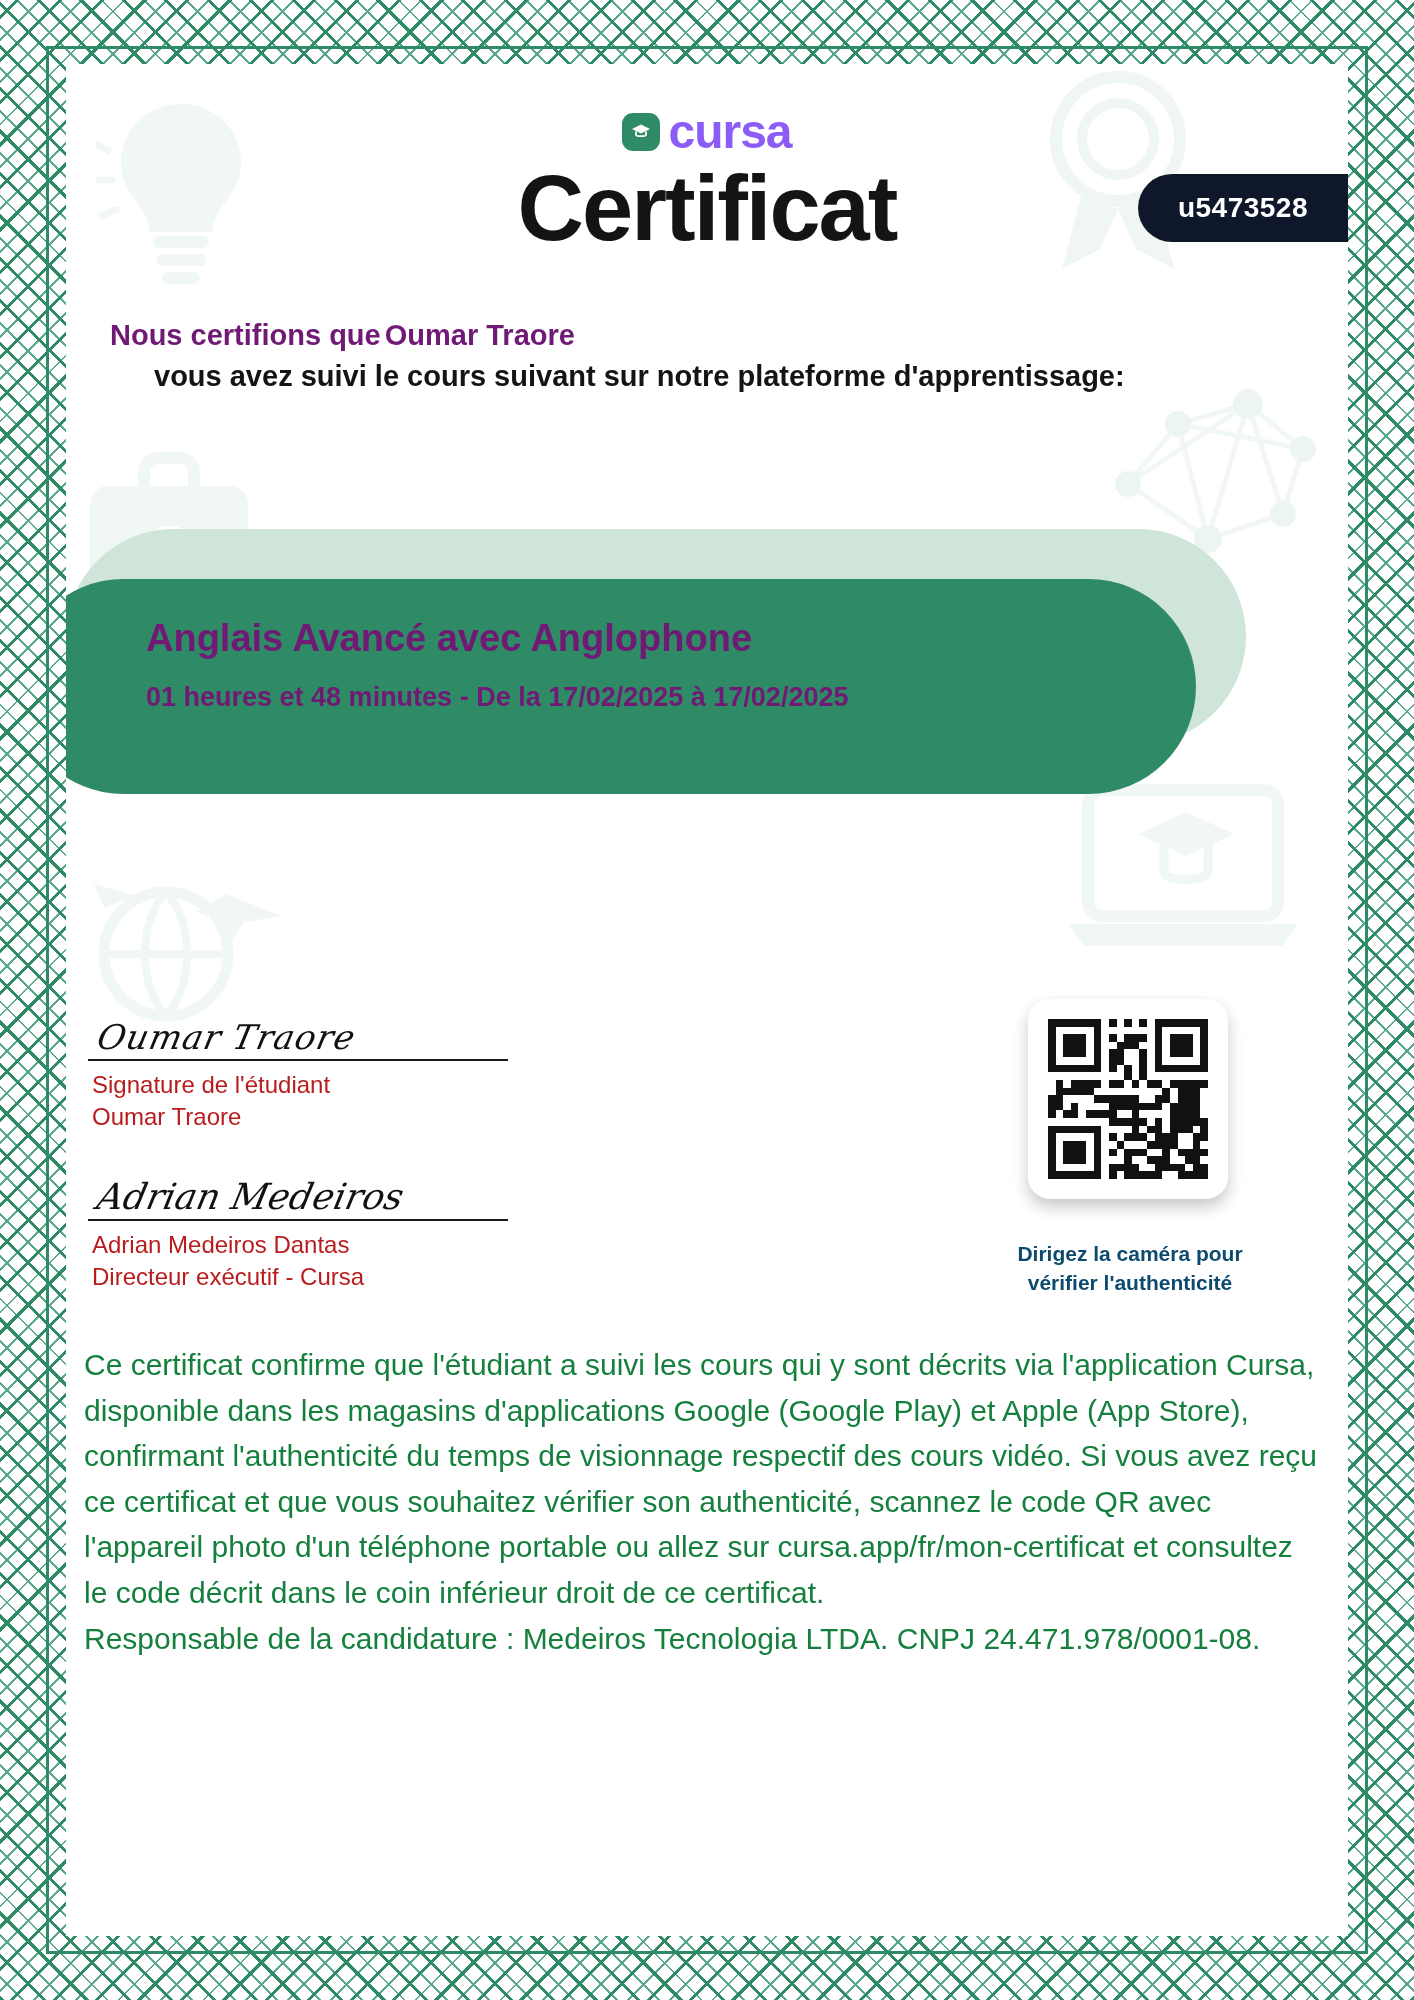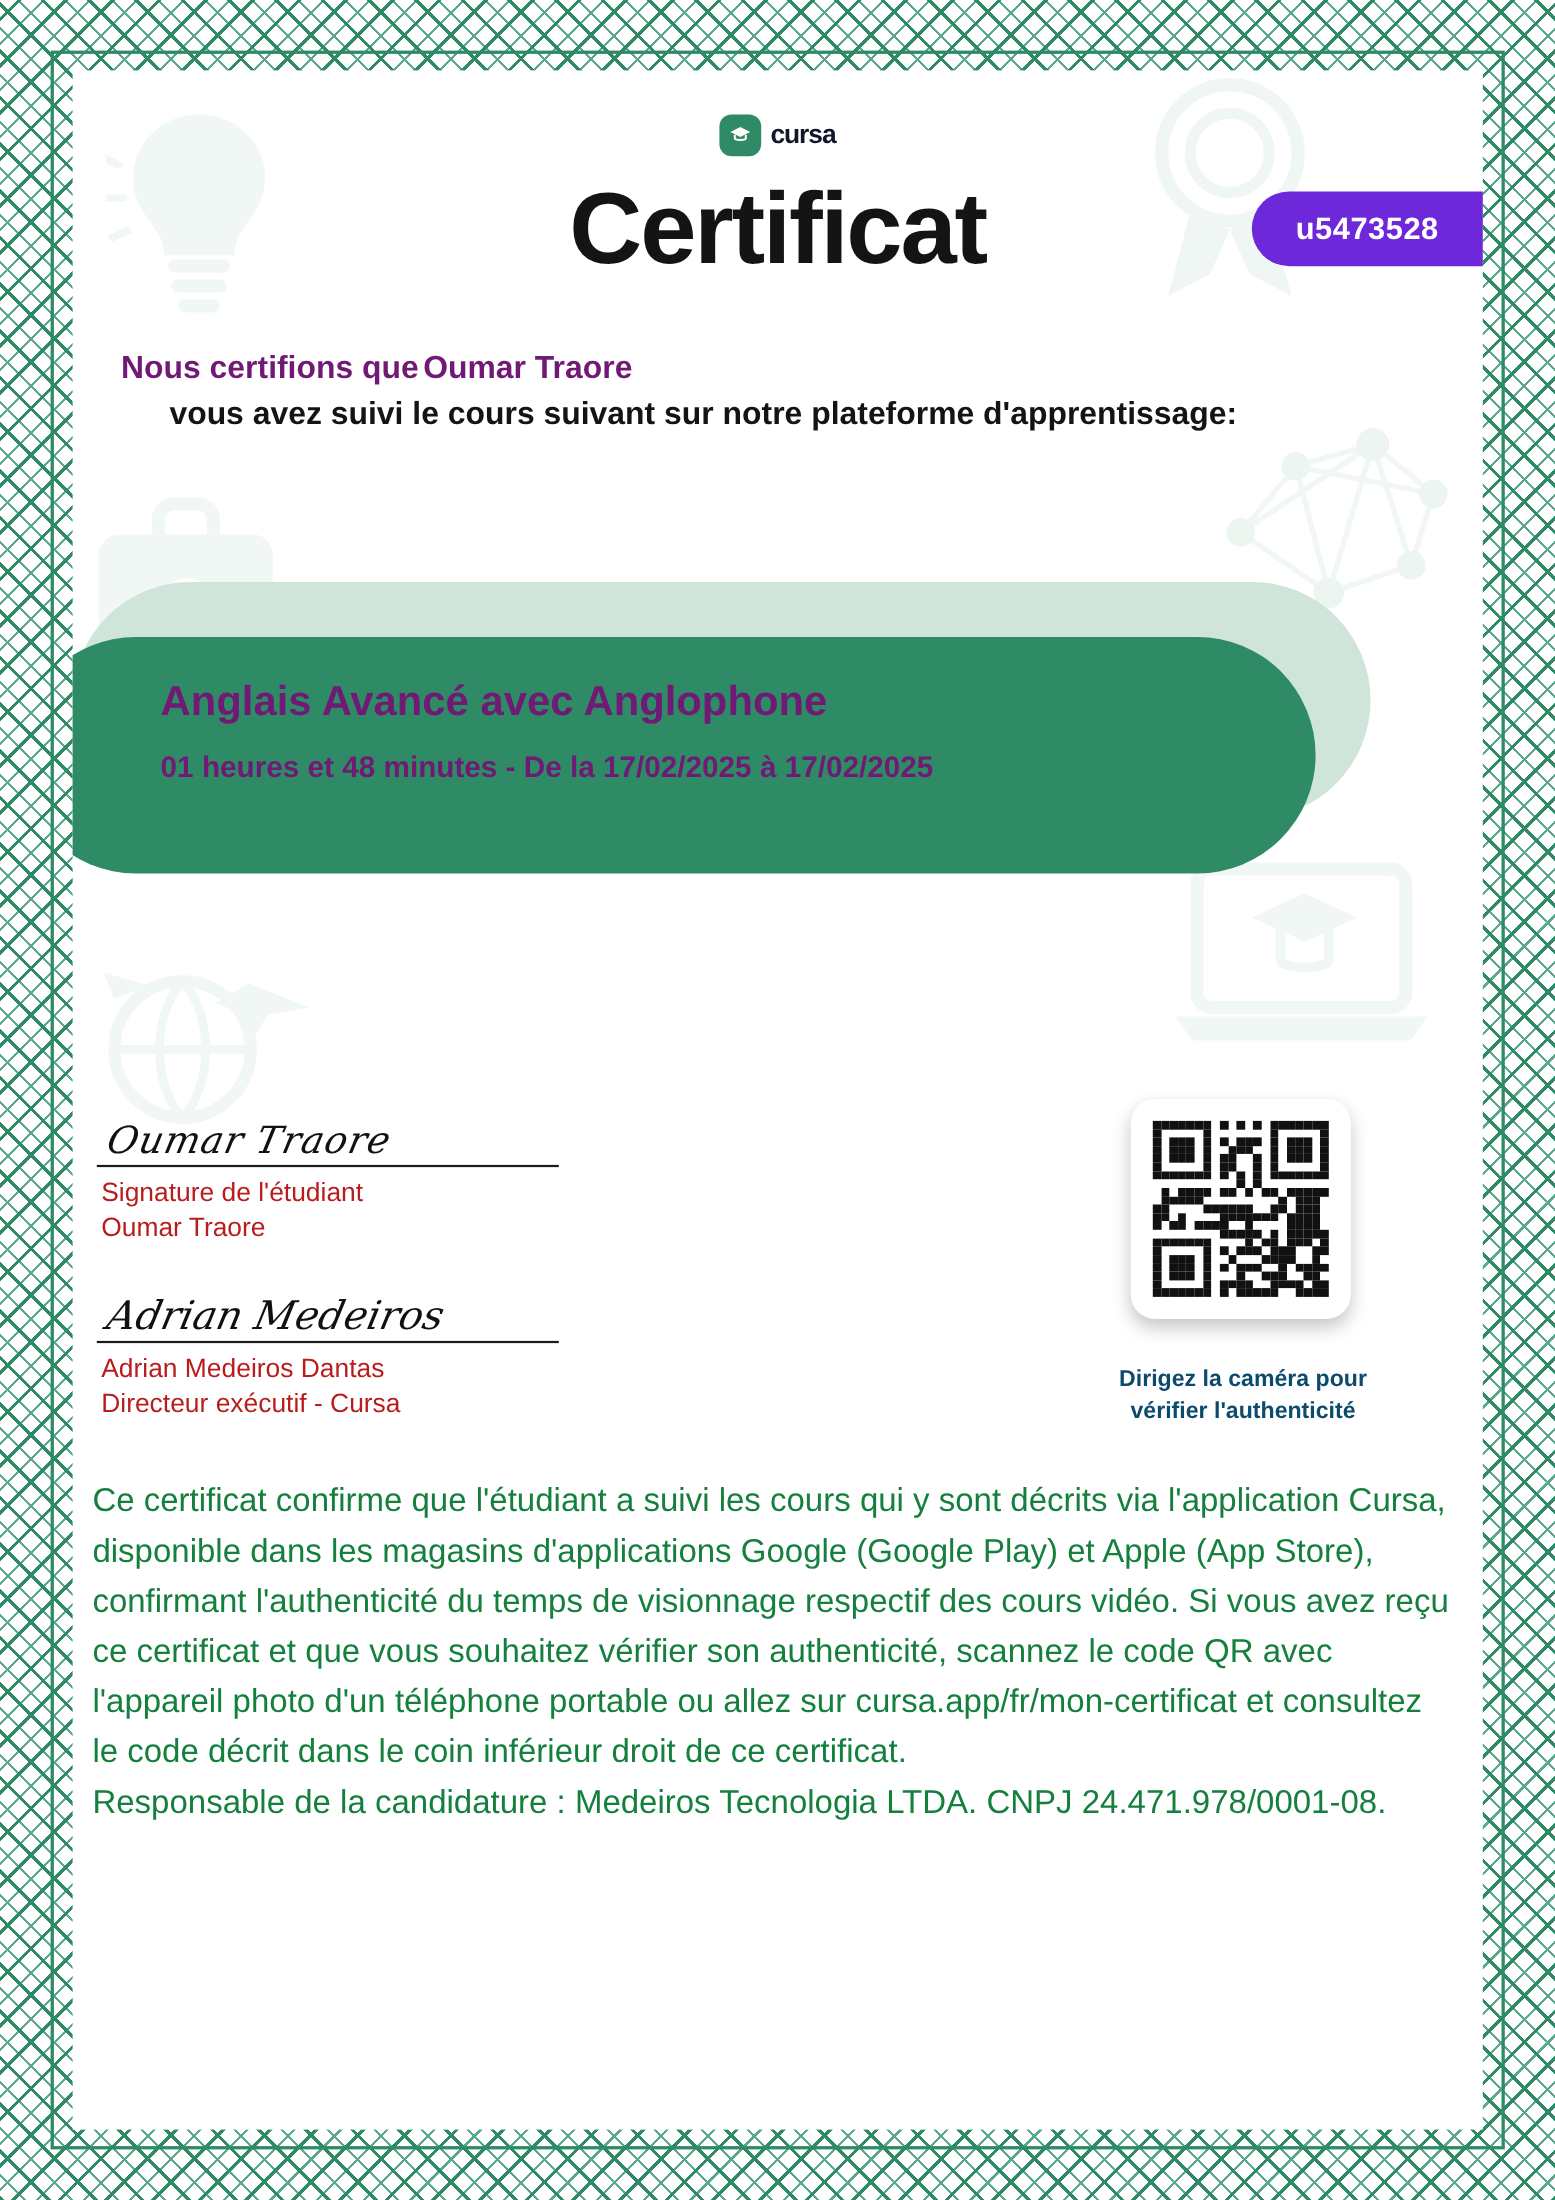--- a/index.html
+++ b/index.html
@@ -55,39 +55,39 @@
     align-items: center;
     gap: 8px;
   }
   .logo-mark {
     width: 38px; height: 38px;
     background: #2f8a66;
     border-radius: 11px;
     display: flex; align-items: center; justify-content: center;
   }
   .logo-text {
-    font-size: 24px;
+    font-size: 48px;
     font-weight: 700;
-    color: #0f172a;
+    color: #8b5cf6;
     letter-spacing: -1px;
   }
   .title {
     position: absolute;
     left: 0; right: 0; top: 92px;
     text-align: center;
     font-size: 92px;
     font-weight: 800;
     color: #141414;
     letter-spacing: -2px;
   }
   .code-badge {
     position: absolute;
     right: -20px;
     top: 110px;
-    background: #6d28d9;
+    background: #0f172a;
     color: #ffffff;
     font-size: 28px;
     font-weight: 600;
     padding: 18px 60px 18px 40px;
     border-radius: 34px 0 0 34px;
     letter-spacing: 0.5px;
   }
 
   
   .statement {

